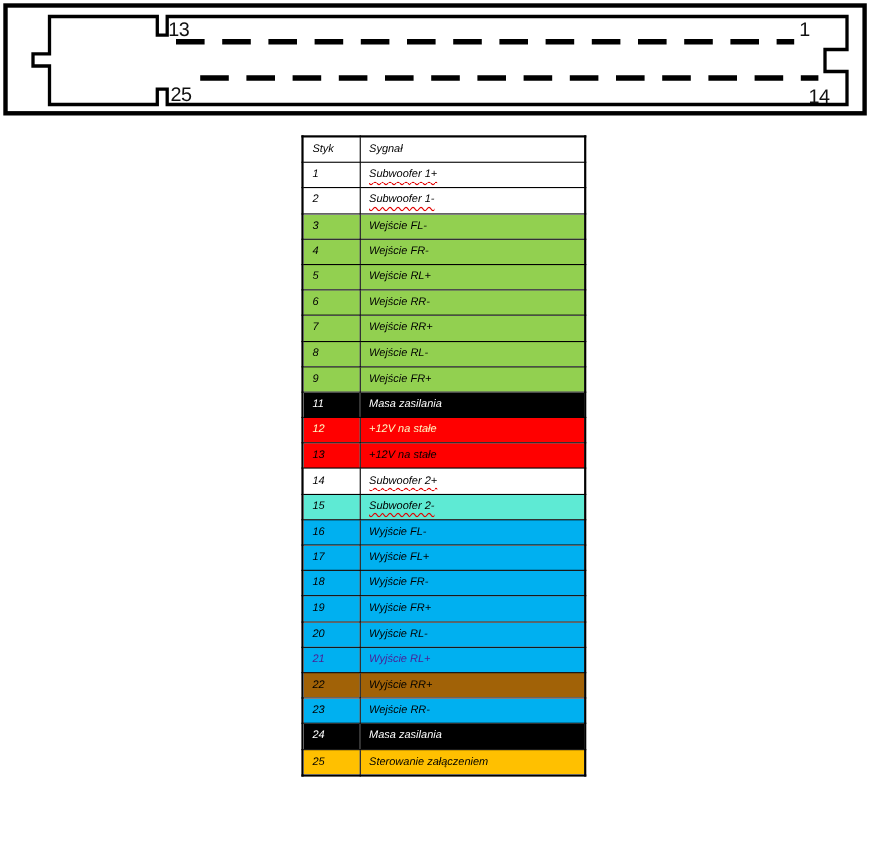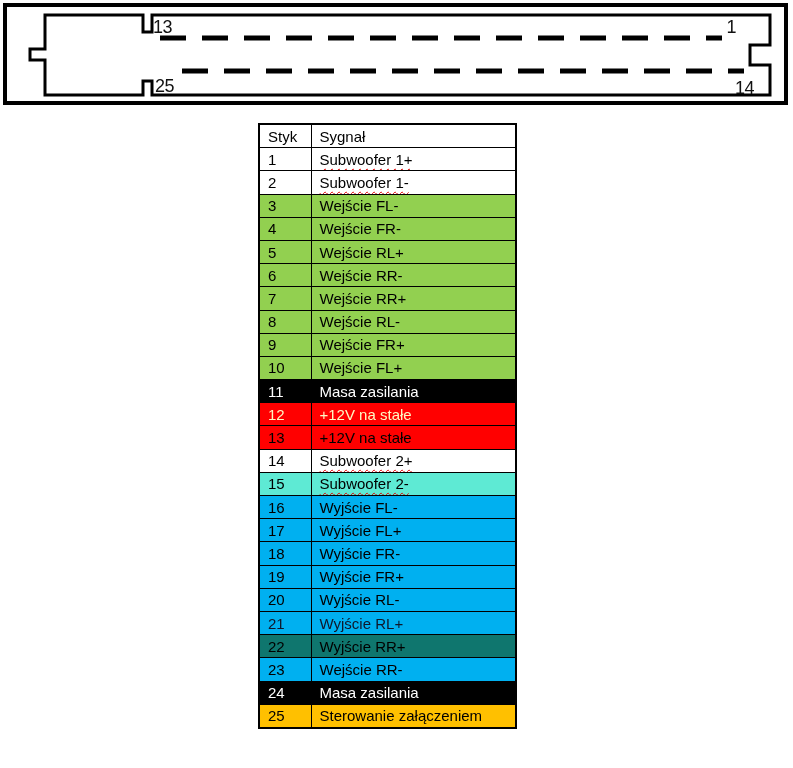--- a/index.html
+++ b/index.html
@@ -8,25 +8,25 @@
     font-family:"Liberation Sans",sans-serif;
     overflow:hidden;
   }
   .stage{position:relative;width:793px;height:572px;}
   .connector-svg{position:absolute;left:0;top:0;display:block;}
   .connector-svg text{
     font-family:"Liberation Sans",sans-serif;
     font-size:18px;fill:#111111;letter-spacing:-0.5px;
   }
   table.pinout{
-    position:absolute;left:258px;top:123px;
+    position:absolute;left:274px;top:123px;
     border-collapse:collapse;table-layout:fixed;
     width:257px;
     border:2px solid #000000;
-    font-size:15px;color:#000000;
+    font-size:10px;color:#000000;font-style:italic;
   }
   table.pinout th, table.pinout td{
     border:1px solid #000000;
     height:22.2px;
     padding:0 2px 0 8px;
     text-align:left;vertical-align:middle;
     font-weight:400;
     white-space:nowrap;overflow:hidden;
     box-sizing:content-box;
     line-height:1;
@@ -97,24 +97,20 @@
           <td><span>Wejście RR+</span></td>
         </tr>
         <tr style="background: rgb(146, 208, 80); color: rgb(0, 0, 0);">
           <td>8</td>
           <td><span>Wejście RL-</span></td>
         </tr>
         <tr style="background: rgb(146, 208, 80); color: rgb(0, 0, 0);">
           <td>9</td>
           <td><span>Wejście FR+</span></td>
         </tr>
-        <tr style="background: rgb(146, 208, 80); color: rgb(0, 0, 0);">
-          <td>10</td>
-          <td><span>Wejście FL+</span></td>
-        </tr>
         <tr style="background: rgb(0, 0, 0); color: rgb(255, 255, 255);">
           <td>11</td>
           <td><span>Masa zasilania</span></td>
         </tr>
         <tr style="background: rgb(255, 0, 0); color: #fef9c3;">
           <td>12</td>
           <td><span>+12V na stałe</span></td>
         </tr>
         <tr style="background: rgb(255, 0, 0); color: rgb(0, 0, 0);">
           <td>13</td>
@@ -141,25 +137,25 @@
           <td><span>Wyjście FR-</span></td>
         </tr>
         <tr style="background: rgb(0, 176, 240); color: rgb(0, 0, 0);">
           <td>19</td>
           <td><span>Wyjście FR+</span></td>
         </tr>
         <tr style="background: rgb(0, 176, 240); color: rgb(0, 0, 0);">
           <td>20</td>
           <td><span>Wyjście RL-</span></td>
         </tr>
-        <tr style="background: rgb(0, 176, 240); color: #0f172a;">
+        <tr style="background: rgb(0, 176, 240); color: #4c1d95;">
           <td>21</td>
           <td><span>Wyjście RL+</span></td>
         </tr>
-        <tr style="background: #0f766e; color: rgb(0, 0, 0);">
+        <tr style="background: #a16207; color: rgb(0, 0, 0);">
           <td>22</td>
           <td><span>Wyjście RR+</span></td>
         </tr>
         <tr style="background: rgb(0, 176, 240); color: #000000;">
           <td>23</td>
           <td><span>Wejście RR-</span></td>
         </tr>
         <tr style="background: rgb(0, 0, 0); color: rgb(255, 255, 255);">
           <td>24</td>
           <td><span>Masa zasilania</span></td>

